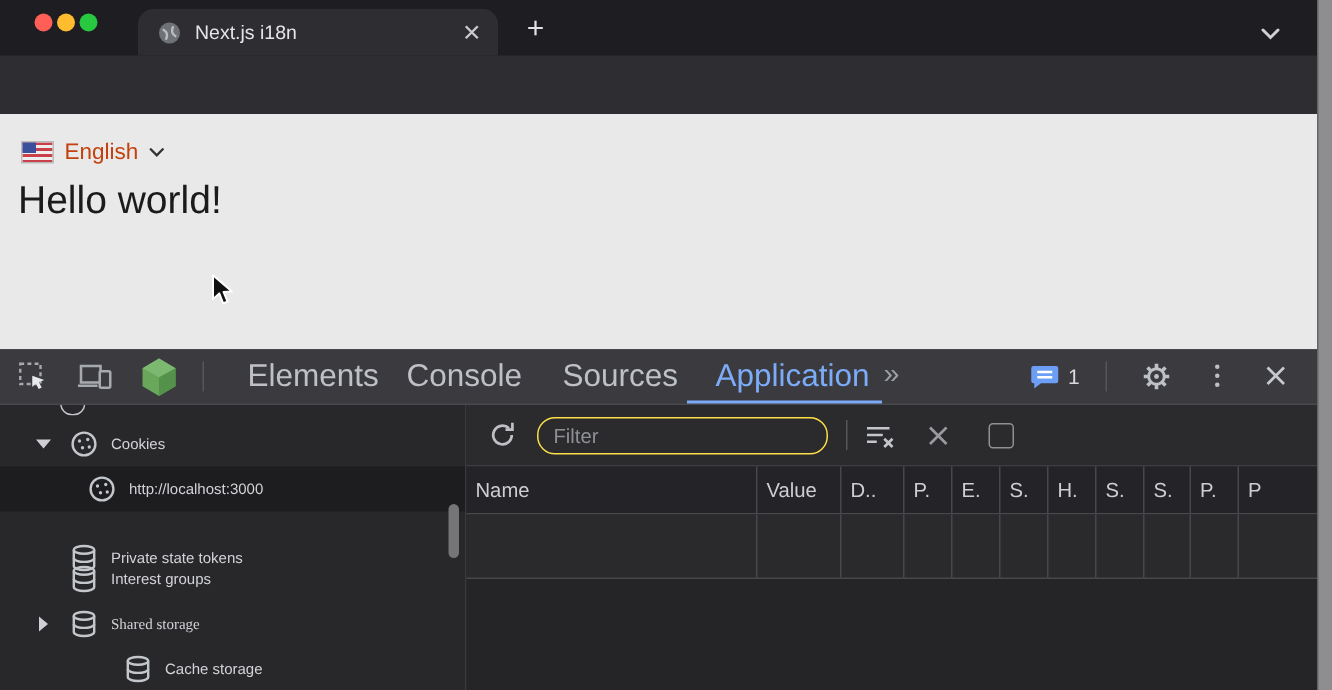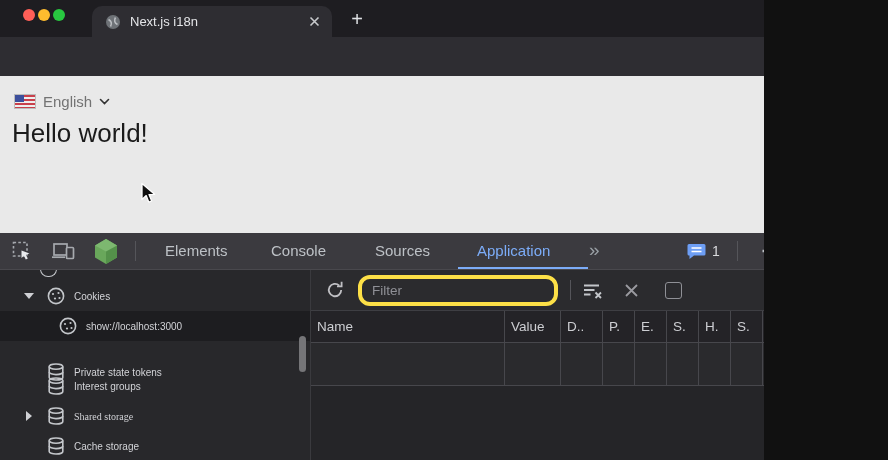--- a/index.html
+++ b/index.html
@@ -1,16 +1,16 @@
 <!DOCTYPE html>
 <html><head>
 <meta charset="utf-8">
 <style>
   html,body{margin:0;padding:0;background:#111;}
-  #stage{position:relative;width:764px;height:460px;overflow:hidden;
+  #stage{position:relative;width:888px;height:460px;overflow:hidden;
          font-family:"Liberation Sans",sans-serif;background:#1E1D21;}
   
   .tabstrip{position:absolute;left:0;top:0;width:888px;height:37px;background:#1E1D21;}
   .tl{position:absolute;top:9px;width:12px;height:12px;border-radius:50%;}
   .tab{position:absolute;left:92px;top:6px;width:240px;height:31px;background:#2E2D32;
        border-radius:10px 10px 0 0;display:flex;align-items:center;}
   .tab-title{color:#E4E5E8;font-size:13px;margin-left:9px;flex:1;white-space:nowrap;}
   .tab-close{margin-right:12px;display:flex;}
   .newtab{position:absolute;left:344px;top:7px;width:26px;height:26px;color:#DFE1E5;
           font-size:20px;line-height:25px;text-align:center;border-radius:50%;}
@@ -36,30 +36,30 @@
   .guest-label{color:#E8EAED;font-size:13px;font-weight:bold;margin-left:7px;}
   .dots3{display:flex;flex-direction:column;gap:3px;}
   .dots3 i{width:3px;height:3px;border-radius:50%;background:#D9DADD;}
   .browser-dots{position:absolute;left:855px;top:48px;}
   
   .page{position:absolute;left:0;top:76px;width:888px;height:157px;background:#E9E9E9;}
   .lang{position:absolute;left:14px;top:17px;display:flex;align-items:center;gap:7px;}
   .flag{width:20px;height:13px;position:relative;background:repeating-linear-gradient(
         #C9404B 0 2px,#EEE 2px 4px);border:0.5px solid #BBB;}
   .flag::after{content:"";position:absolute;left:0;top:0;width:9px;height:7px;background:#3C4F9C;}
-  .lang-label{font-size:15px;color:#737373;}
+  .lang-label{font-size:15px;color:#c2410c;}
   .heading{position:absolute;left:12px;top:42px;font-size:26px;color:#1B1B1B;}
   .cursor{position:absolute;left:140px;top:106px;}
   
   .dt{position:absolute;left:0;top:233px;width:888px;height:227px;background:#28282B;}
   .dt-toolbar{position:absolute;left:0;top:0;width:888px;height:36px;background:#3B3A3F;
               border-bottom:1px solid #49484D;}
   .dt-ic{position:absolute;top:8px;}
   .vsep{position:absolute;top:8px;width:1px;height:20px;background:#55555A;}
-  .dt-tab{position:absolute;top:0;height:36px;line-height:36px;font-size:15px;color:#BDC1C6;}
+  .dt-tab{position:absolute;top:0;height:36px;line-height:36px;font-size:21px;color:#BDC1C6;}
   .dt-tab.active{color:#7CACF8;}
   .underline{position:absolute;left:458px;bottom:0;width:130px;height:2.5px;background:#7CACF8;}
   .more-tabs{position:absolute;left:589px;top:0;height:36px;line-height:34px;font-size:19px;
              color:#9AA0A6;letter-spacing:-2px;}
   .issues-count{position:absolute;left:712px;top:0;height:36px;line-height:36px;font-size:14px;color:#D9DADD;}
   
   .dt-body{position:absolute;left:0;top:37px;width:888px;height:190px;}
   .sidebar{position:absolute;left:0;top:0;width:310px;height:190px;background:#28282B;
            border-right:1px solid #3A3A3E;overflow:hidden;}
   .row{position:absolute;left:0;width:310px;height:30px;display:flex;align-items:center;}
@@ -72,21 +72,21 @@
   .row .icon{width:20px;height:20px;margin-left:10px;display:flex;}
   .row .icon.indent2{margin-left:58px;}
   .row-label{color:#D2D3D7;font-size:10px;margin-left:8px;white-space:nowrap;}
   .partial-icon{position:absolute;left:40px;top:-3px;width:15px;height:9px;
                 border:1.6px solid #C3C6CA;border-top:none;border-radius:0 0 8px 8px;}
   .sb-scroll{position:absolute;left:299px;top:66px;width:7px;height:36px;border-radius:3.5px;background:#757578;}
   
   .panel{position:absolute;left:311px;top:0;width:567px;height:190px;background:#252528;}
   .cookiebar{position:absolute;left:0;top:0;width:567px;height:40px;background:#2B2B2E;
              border-bottom:1px solid #3E3E43;display:flex;align-items:center;}
-  .filter{margin-left:47px;width:172px;height:23px;background:transparent;border:4px solid #fde047;
+  .filter{margin-left:47px;width:172px;height:23px;background:transparent;border:1px solid #fde047;
           border-radius:12px;color:#E8EAED;font-size:13.5px;padding:0 10px;outline:none;
           font-family:"Liberation Sans",sans-serif;}
   .filter::placeholder{color:#8F9096;}
   .cb-sep{width:1px;height:20px;background:#55555A;margin-left:12px;}
   .checkbox{width:15px;height:15px;border:1.5px solid #8F9096;border-radius:3px;margin-left:26px;}
   .cb-label{color:#CDCED2;font-size:14px;margin-left:9px;white-space:nowrap;overflow:hidden;
             text-overflow:ellipsis;max-width:196px;}
   .thead{position:absolute;left:0;top:41px;width:567px;height:31px;display:flex;
          background:#242327;border-bottom:1px solid #47474C;}
   .th{box-sizing:border-box;border-right:1px solid #47474C;color:#CDCED2;font-size:13.5px;
@@ -275,21 +275,21 @@
         <div class="row selected" style="top:41px;">
           <span class="icon indent2">
             <svg width="20" height="20" viewBox="0 0 20 20">
               <circle cx="10" cy="10" r="7.6" fill="none" stroke="#C3C6CA" stroke-width="1.6"></circle>
               <circle cx="7" cy="8" r="1.1" fill="#C3C6CA"></circle>
                 <circle cx="12.5" cy="7" r="1.1" fill="#C3C6CA"></circle>
               <circle cx="9" cy="12.5" r="1.1" fill="#C3C6CA"></circle>
                 <circle cx="13.5" cy="12" r="1.1" fill="#C3C6CA"></circle>
             </svg>
           </span>
-          <span class="row-label">show://localhost:3000</span>
+          <span class="row-label">http://localhost:3000</span>
         </div>
 
         <div class="row" style="top:87px;">
           <span class="slot-exp"></span>
           <span class="icon">
             <svg width="20" height="20" viewBox="0 0 20 20" fill="none" stroke="#C3C6CA" stroke-width="1.6">
               <ellipse cx="10" cy="4.6" rx="6.8" ry="2.6"></ellipse>
               <path d="M3.2 4.6 V15.4 a6.8 2.6 0 0 0 13.6 0 V4.6"></path>
               <path d="M3.2 10 a6.8 2.6 0 0 0 13.6 0"></path>
             </svg>
@@ -316,21 +316,21 @@
           <span class="icon">
             <svg width="20" height="20" viewBox="0 0 20 20" fill="none" stroke="#C3C6CA" stroke-width="1.6">
               <ellipse cx="10" cy="4.6" rx="6.8" ry="2.6"></ellipse>
               <path d="M3.2 4.6 V15.4 a6.8 2.6 0 0 0 13.6 0 V4.6"></path>
               <path d="M3.2 10 a6.8 2.6 0 0 0 13.6 0"></path>
             </svg>
           </span>
           <span class="row-label">Shared storage</span>
         </div>
 
-        <div class="row" style="top:161px;">
+        <div class="row" style="top:161px;margin-left:36px;">
           <span class="slot-exp"></span>
           <span class="icon">
             <svg width="20" height="20" viewBox="0 0 20 20" fill="none" stroke="#C3C6CA" stroke-width="1.6">
               <ellipse cx="10" cy="4.6" rx="6.8" ry="2.6"></ellipse>
               <path d="M3.2 4.6 V15.4 a6.8 2.6 0 0 0 13.6 0 V4.6"></path>
               <path d="M3.2 10 a6.8 2.6 0 0 0 13.6 0"></path>
             </svg>
           </span>
           <span class="row-label">Cache storage</span>
         </div>

